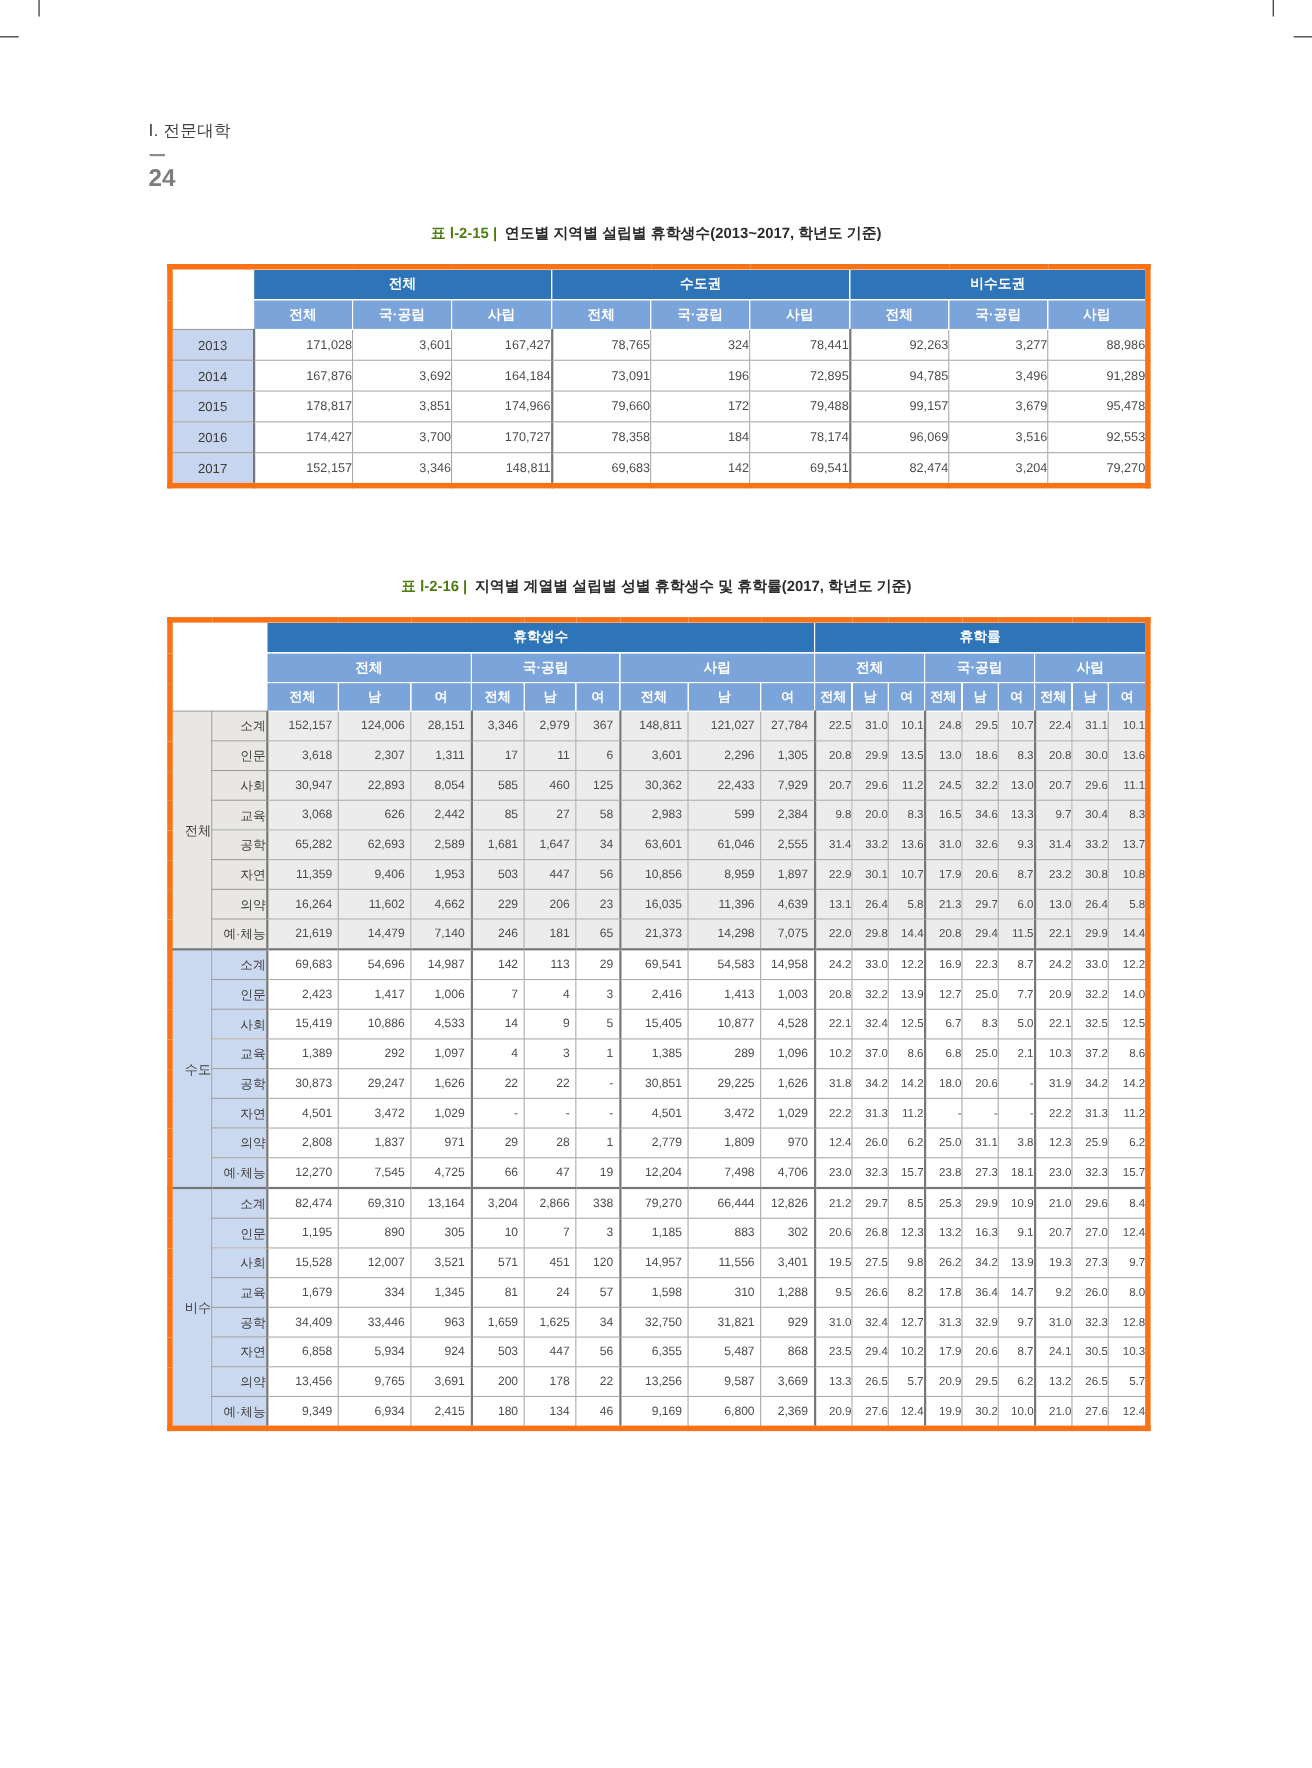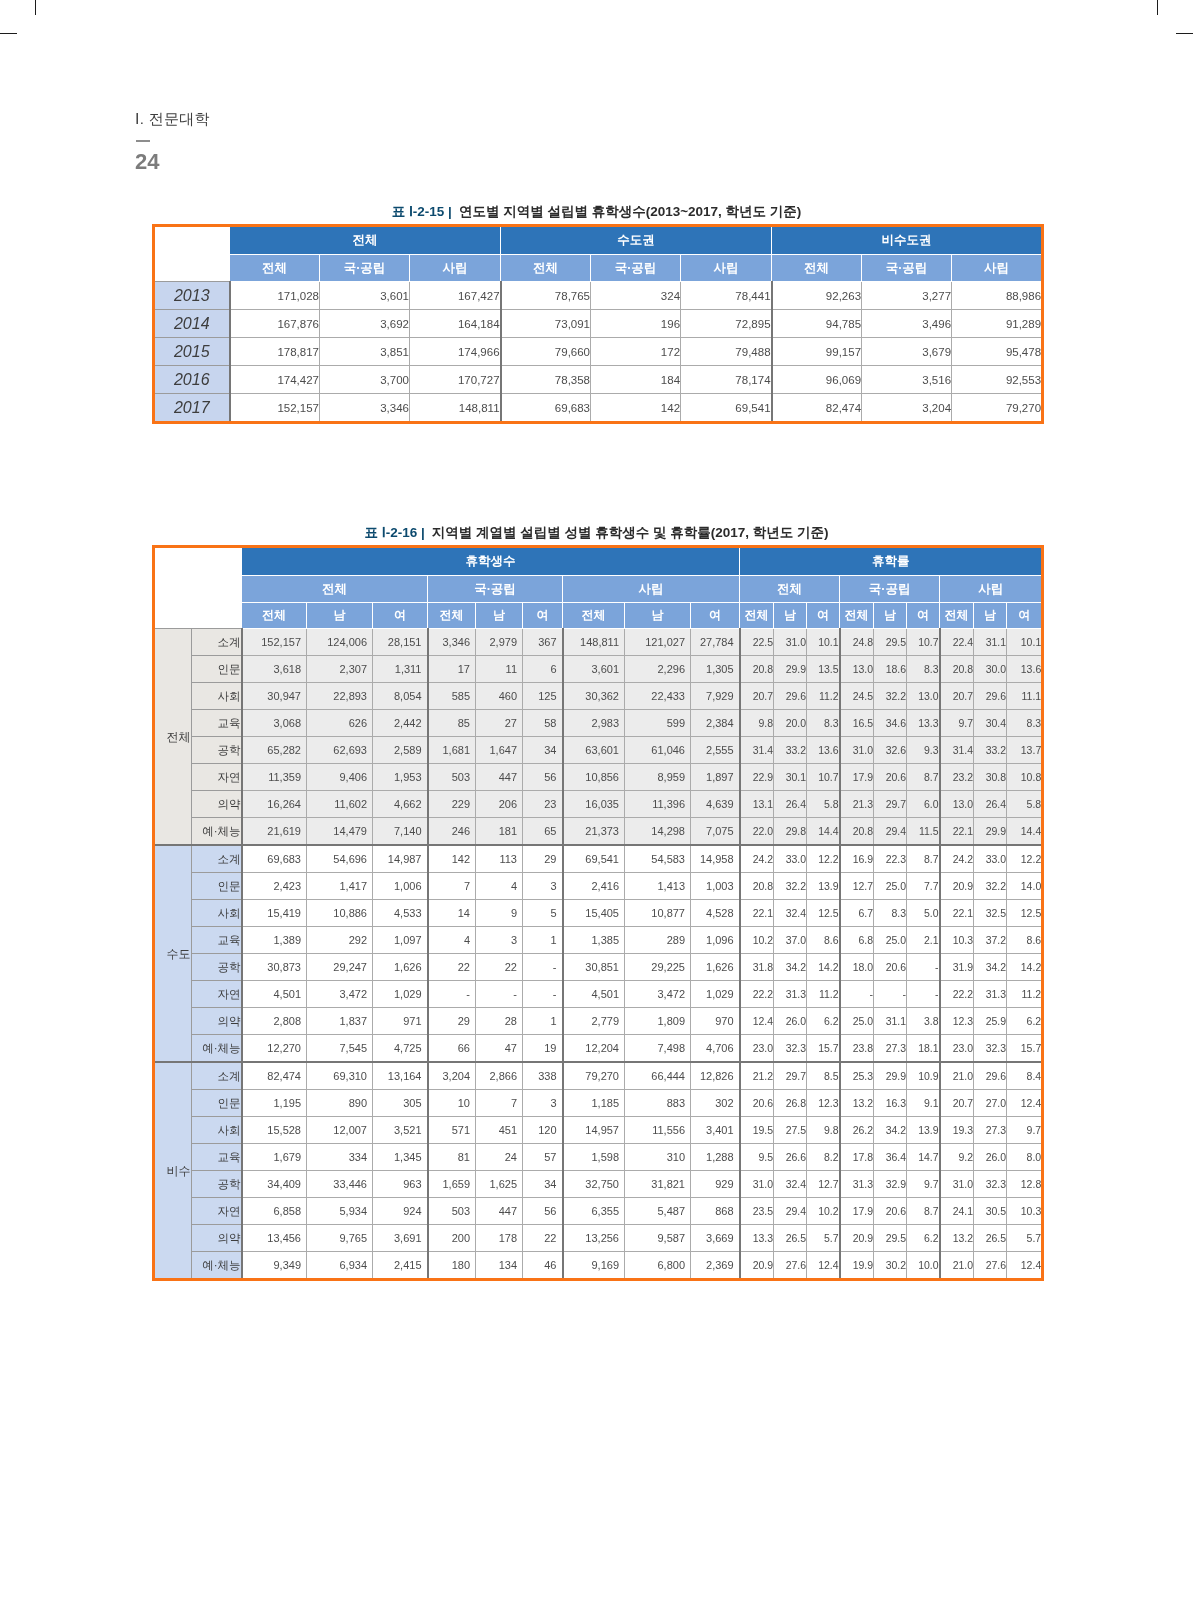--- a/index.html
+++ b/index.html
@@ -14,38 +14,38 @@
   .pagehdr { position:absolute; left:135px; top:110px; }
   .pagehdr .sec { font-size:15px; color:#3f3f3f; letter-spacing:0.3px; }
   .pagehdr .dash { width:14px; height:2px; background:#8d8d8d; margin:11px 0 7px 1px; }
   .pagehdr .pageno { font-size:22px; color:#7c7c7c; font-weight:600; }
 
   
   .tblock { position:absolute; left:152px; width:889px; }
   #block1 { top:203px; }
   #block2 { top:524px; }
   .ttitle { text-align:center; font-size:13.5px; font-weight:700; color:#2b2b2b; line-height:18px; }
-  .ttitle .tlabel { color:#0c4a6e; margin-right:7px; }
+  .ttitle .tlabel { color:#4d7c0f; margin-right:7px; }
   .unit { text-align:right; font-size:11px; color:#4e4e4e; margin-top:24px; line-height:12px; }
 
-  table.data { border-collapse:collapse; table-layout:fixed; width:889px; margin-top:3px;
-               border:3px solid #f97316; }
+  table.data { border-collapse:collapse; table-layout:fixed; width:889px; margin-top:19px;
+               border:5px solid #f97316; }
   table.data td, table.data th { padding:0; overflow:hidden; white-space:nowrap; }
 
   
   thead th { color:#fff; font-weight:700; text-align:center; border:1px solid #ffffff; }
   thead th.g  { background:#2e74b8; height:27px; font-size:12.5px; }
   thead th.sg { background:#7ba4da; height:26px; font-size:12.5px; }
   thead th.sg2{ background:#7ba4da; height:25px; font-size:12px; }
   .corner { background:#ffffff; border:none; }
 
   
   tbody th { font-weight:400; }
-  th.yr { background:#c7d5ee; color:#3d3d3d; font-size:16px; text-align:center;
-          border:1px solid #9b9b9b; height:27px;font-style:italic; }
+  th.yr { background:#c7d5ee; color:#3d3d3d; font-size:12px; text-align:center;
+          border:1px solid #9b9b9b; height:27px; }
   td.num { text-align:right; padding-right:7px; font-size:11.5px; color:#4c4c4c;
            border:1px solid #ababab; background:#fff; height:27px; }
   #table2 td.num { height:26px; font-size:11px; padding-right:5px; }
   td.rate { text-align:right; padding-right:3px; font-size:10.5px; color:#4c4c4c;
             border:1px solid #ababab; background:#fff; height:26px; }
 
   th.gcol { border:1px solid #9b9b9b; text-align:center; vertical-align:middle; }
   th.cat  { border:1px solid #9b9b9b; text-align:right; font-size:11.5px; color:#3d3d3d; }
   .vert { display:inline-block; width:13px; word-break:break-all; line-height:1.5;
           font-size:12px; color:#3d3d3d; }

